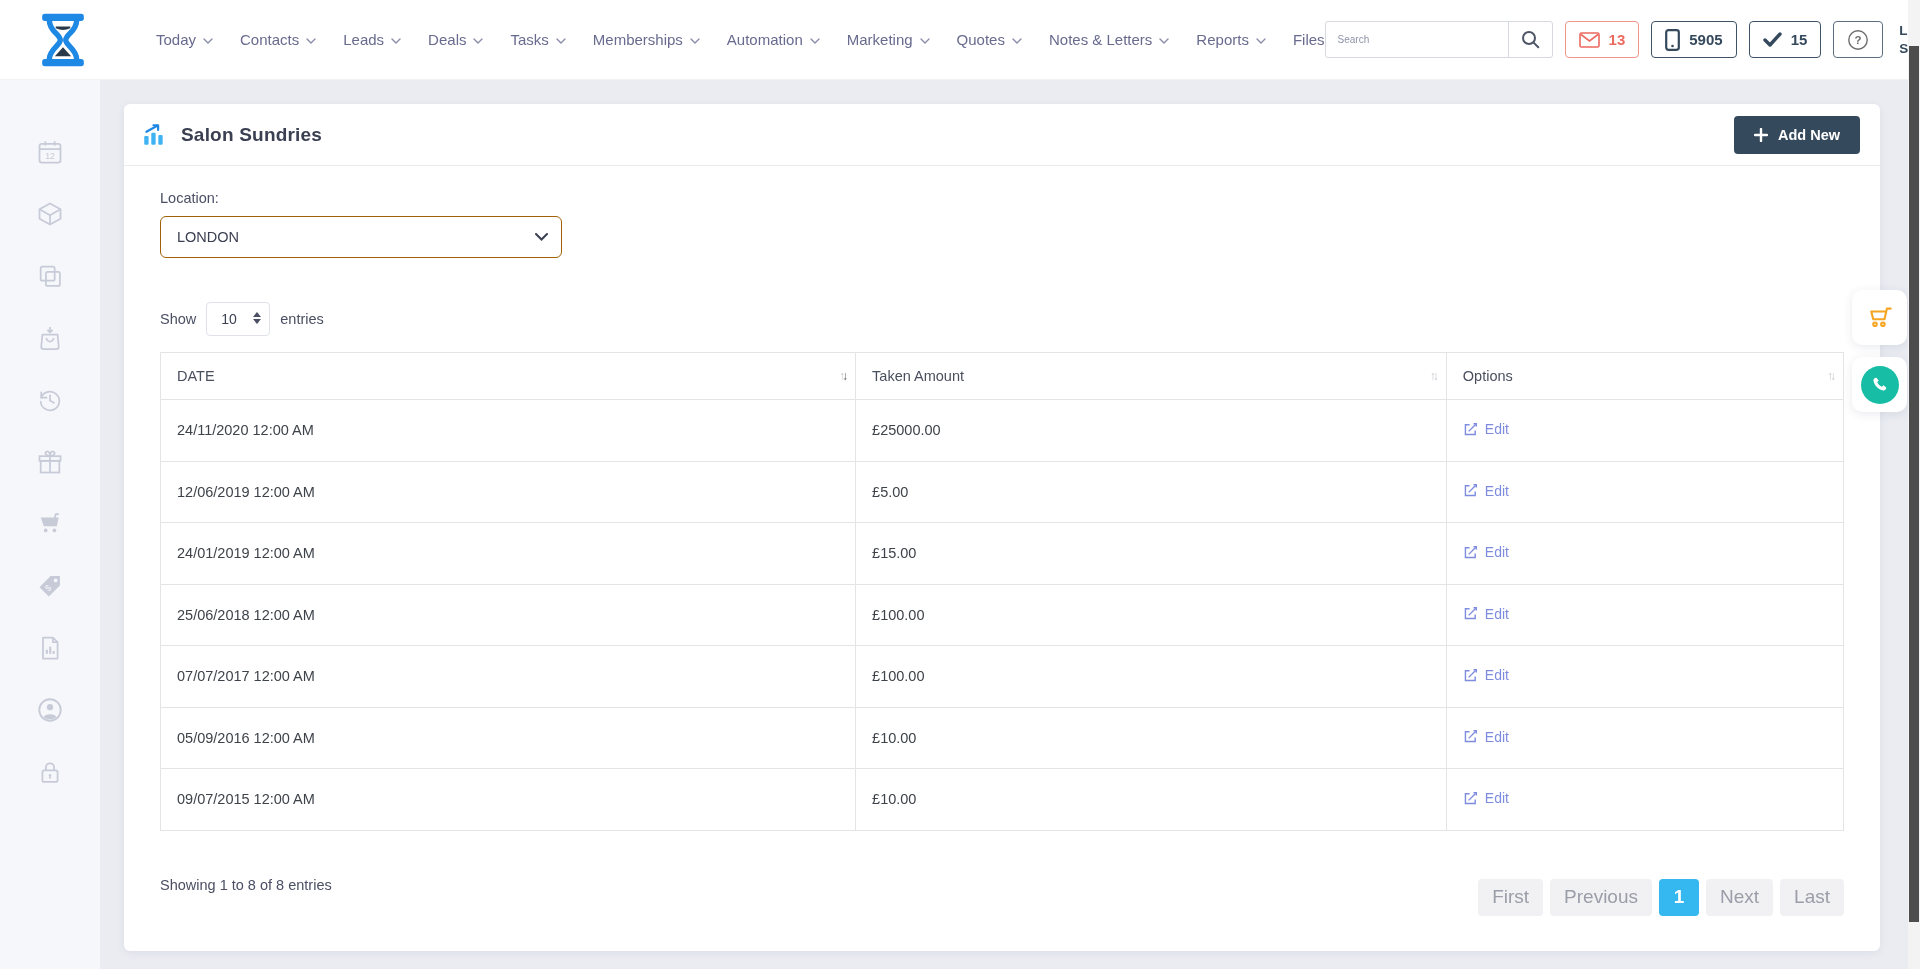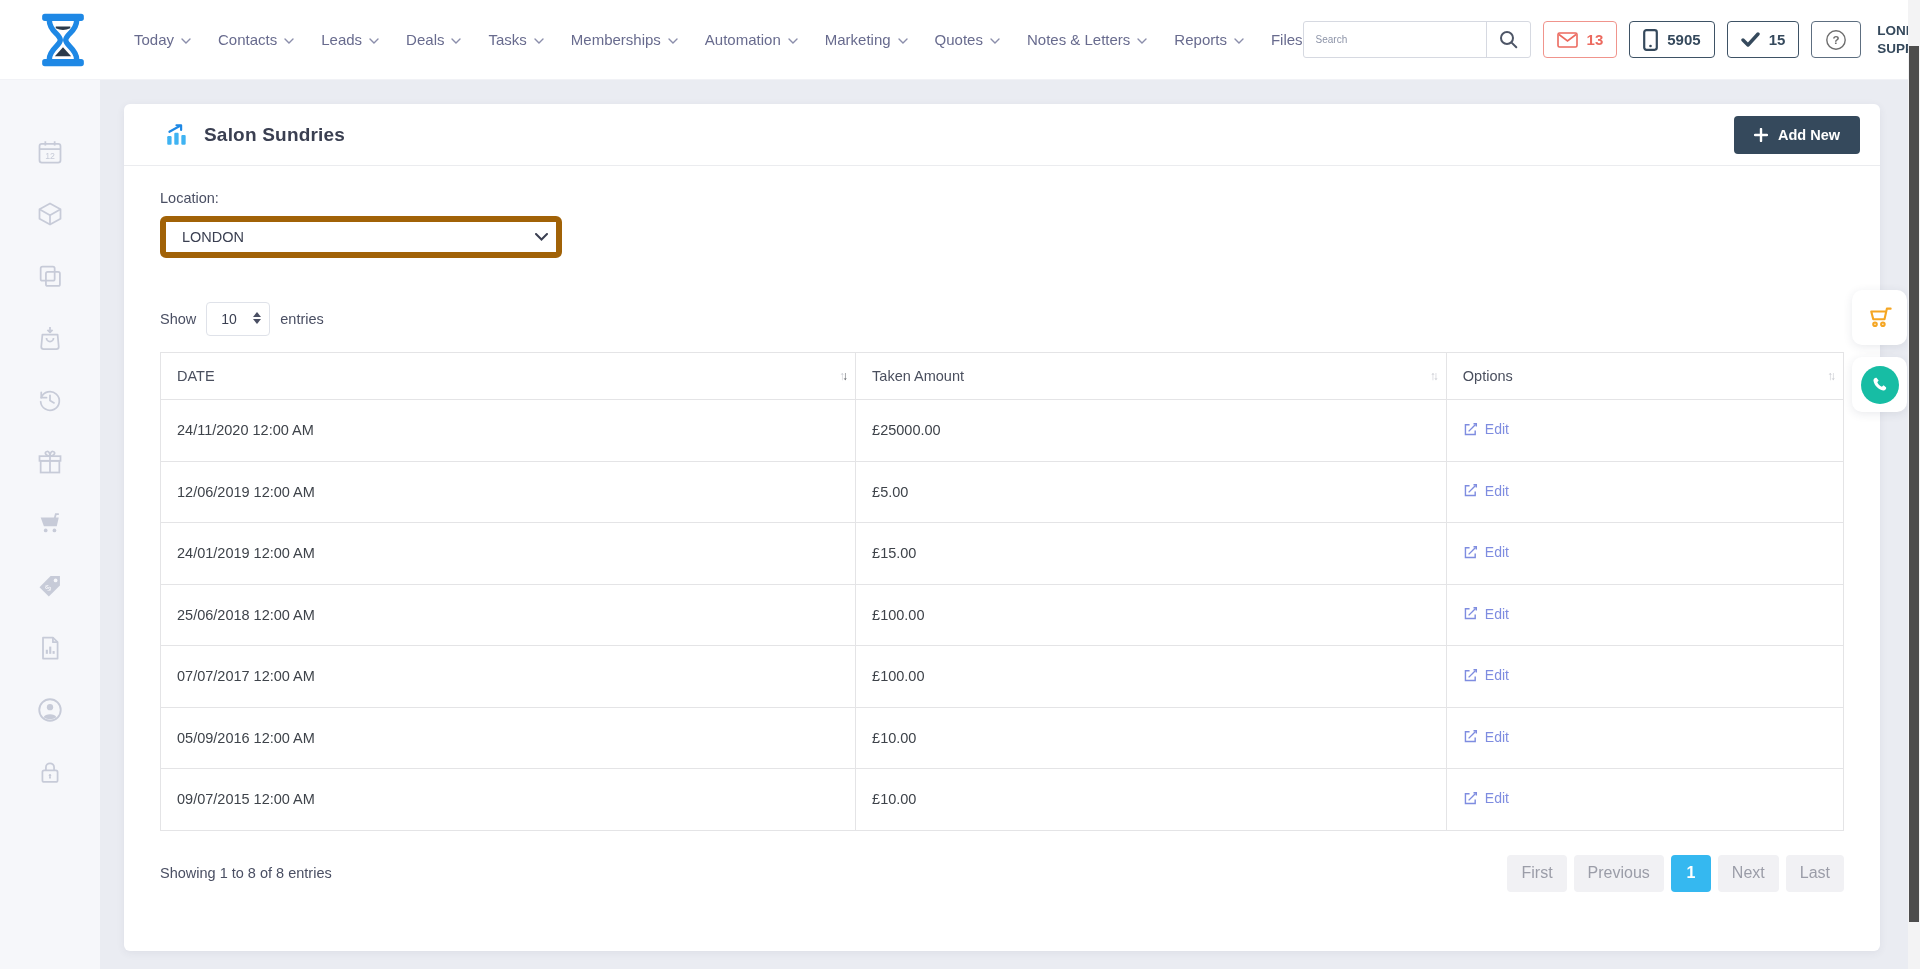--- a/index.html
+++ b/index.html
@@ -12,21 +12,21 @@
     color:#3e434a;
   }
 
   
   .topbar {
     position:absolute; top:0; left:0; right:0; height:80px;
     background:#fff; display:flex; align-items:center; z-index:6;
     border-bottom:1px solid #f1f2f6;
   }
   .logo { margin-left:34px; width:58px; height:58px; flex:0 0 auto; cursor:pointer; }
-  .main-nav { margin-left:42px; display:flex; align-items:center; gap:27px; }
+  .main-nav { margin-left:64px; display:flex; align-items:center; gap:27px; }
   .nav-item { display:flex; align-items:center; gap:7px; color:#686b8e; font-size:15px;
     text-decoration:none; cursor:pointer; white-space:nowrap; }
   .nav-item .chev { margin-top:2px; }
 
   .top-right { margin-left:auto; display:flex; align-items:center; gap:12px; margin-right:16px; }
   .search-wrap { width:228px; height:37px; border:1px solid #d6d9e1; border-radius:3px;
     display:flex; align-items:stretch; background:#fff; }
   .search-wrap input { flex:1; border:none; outline:none; padding:0 12px; font-size:10px;
     color:#555; font-family:inherit; background:transparent; }
   .search-wrap input::placeholder { color:#8d94a8; }
@@ -49,31 +49,31 @@
     padding-top:58px; gap:34px; z-index:4;
   }
   .side-icon { width:28px; height:28px; cursor:pointer; }
 
   
   .panel {
     position:absolute; left:124px; top:104px; width:1756px; height:847px;
     background:#fff; border-radius:6px; box-shadow:0 2px 8px rgba(50,60,90,.07);
     z-index:3;
   }
-  .panel-header { height:62px; display:flex; align-items:center; padding:0 20px 0 40px;
+  .panel-header { height:62px; display:flex; align-items:center; padding:0 20px 0 17px;
     border-bottom:1px solid #ebecef; }
   .page-title { font-size:19px; font-weight:bold; color:#3a3f51; letter-spacing:.2px; margin-left:14px; }
   .add-new-btn { margin-left:auto; background:#35495c; color:#fff; border:none; cursor:pointer;
     height:38px; padding:0 20px; border-radius:4px; font-size:14.5px; font-weight:bold;
     display:flex; align-items:center; gap:10px; font-family:inherit; }
 
   .panel-body { padding:24px 36px 0 36px; }
   .field-label { font-size:14.5px; color:#4a4f63; margin-bottom:10px; }
   .select-wrap { position:relative; width:402px; }
-  .select-wrap select { width:100%; height:42px; border:6px solid #a16207; border-radius:6px;
+  .select-wrap select { width:100%; height:42px; border:1px solid #a16207; border-radius:6px;
     padding:0 36px 0 16px; font-size:14.5px; color:#3a3f51; font-family:inherit;
     appearance:none; -webkit-appearance:none; background:#fff; cursor:pointer; }
   .select-wrap .sel-chev { position:absolute; right:14px; top:17px; pointer-events:none; }
 
   .length-row { margin-top:44px; display:flex; align-items:center; gap:10px;
     font-size:14.5px; color:#4a4f63; }
   .len-wrap { position:relative; width:64px; }
   .len-wrap select { width:100%; height:34px; border:1px solid #dfe2e9; border-radius:4px;
     padding:0 22px 0 14px; font-size:14px; color:#3a3f51; font-family:Liberation Sans, sans-serif;
     appearance:none; -webkit-appearance:none; background:#fff; cursor:pointer; }
@@ -95,22 +95,22 @@
   .grid td { padding:21px 16px; font-size:14.5px; color:#3e434a; background:#fff; }
   .col-date { width:41.3%; } .col-amount { width:35.1%; } .col-options { width:23.6%; }
   .edit-link { color:#7e8ce0; font-size:14px; text-decoration:none; cursor:pointer;
     display:inline-flex; align-items:center; gap:7px; }
 
   
   .table-footer { margin-top:24px; display:flex; align-items:center; }
   .summary { font-size:14.5px; color:#4a4f63;text-align:center; }
   .pagination { margin-left:auto; display:flex; gap:7px; }
   .page-btn { min-width:40px; height:37px; padding:0 14px; background:#f1f1f4; border-radius:4px;
-    color:#9b9da8; font-size:16px; display:grid; place-items:center; cursor:pointer;
-    text-decoration:none; }
+    color:#9b9da8; font-size:19px; display:grid; place-items:center; cursor:pointer;
+    text-decoration:none;margin-top:24px; }
   .page-btn.active { background:#35b8f0; color:#fff; font-weight:bold; }
 
   
   .float-btn { position:absolute; right:13px; width:55px; height:55px; background:#fff;
     border-radius:10px; box-shadow:0 2px 10px rgba(40,50,80,.10); display:grid;
     place-items:center; cursor:pointer; z-index:8; }
   .float-cart { top:290px; }
   .float-phone { top:357px; }
   .phone-circle { width:38px; height:38px; border-radius:50%; background:#17bda4;
     display:grid; place-items:center; }

